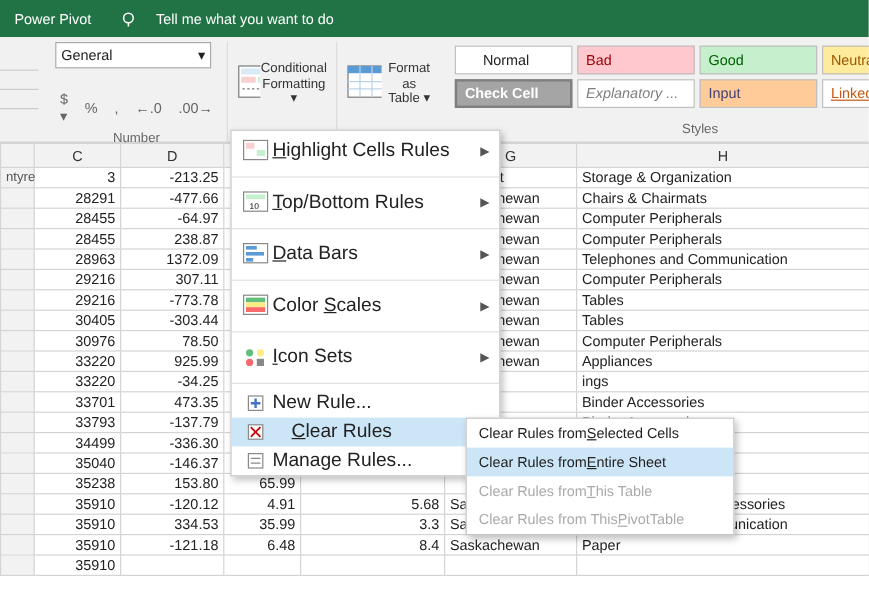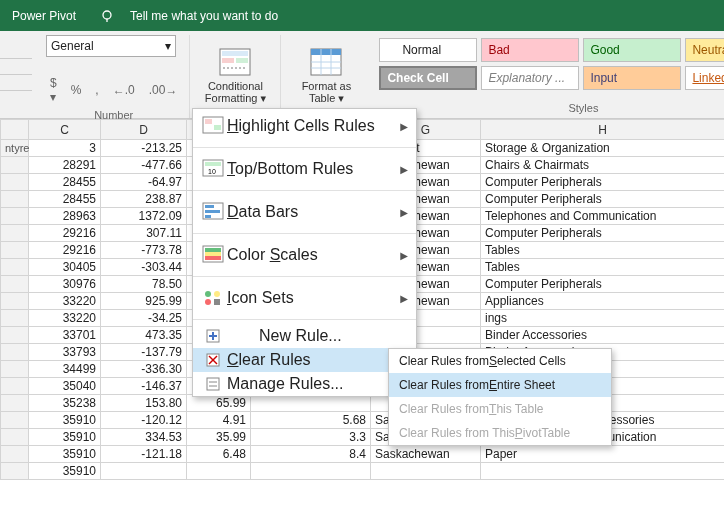--- a/index.html
+++ b/index.html
@@ -9,21 +9,21 @@
   .tell-me { display: flex; align-items: center; color: #fff; }
   .tell-me svg { margin-right: 4px; }
   .ribbon { height: 88px; background: #f1f1f1; border-bottom: 1px solid #ccc; display: flex; align-items: stretch; padding: 4px 6px 0 6px; position: relative; }
   .group { display: flex; flex-direction: column; justify-content: space-between; align-items: center; padding: 0 8px; border-right: 1px solid #dcdcdc; }
   .group:last-child { border-right: none; }
   .group-controls { display: flex; flex-direction: column; align-items: stretch; flex: 1; justify-content: center; gap: 14px; }
   .group-label { font-size: 11px; color: #666; text-align: center; padding: 2px 0 4px 0; width: 100%; }
   .num-fmt-combo { width: 130px; height: 22px; border: 1px solid #ababab; background: #fff; display: flex; align-items: center; padding: 0 4px; justify-content: space-between; font-size: 12px; }
   .num-line2 { display: flex; gap: 6px; align-items: center; padding-top: 2px; color: #666; font-size: 12px; }
   .num-line2 span { padding: 2px 3px; border: 1px solid transparent; }
-  .big-btn { display: flex; flex-direction: column; align-items: center; justify-content: flex-end; width: 74px; height: 70px; font-size: 11px; color: #333; }
+  .big-btn { display: flex; flex-direction: row; align-items: center; justify-content: flex-end; width: 74px; height: 70px; font-size: 11px; color: #333; }
   .big-btn svg { margin-bottom: 2px; }
   .big-btn .lines { text-align: center; line-height: 1.15; }
   .styles-gal { display: grid; grid-template-columns: repeat(4, 98px); grid-auto-rows: 24px; gap: 4px; margin: 3px 4px 0 0; }
   .style-cell { display: flex; align-items: center; padding: 0 6px; font-size: 12px; border: 1px solid #bfbfbf; cursor: pointer; }
   .s-normal { background: #fff; padding-left: 22px; }
   .s-bad { background: #ffc7ce; color: #9c0006; }
   .s-good { background: #c6efce; color: #006100; }
   .s-neutral { background: #ffeb9c; color: #9c5700; }
   .s-check { background: #a5a5a5; color: #fff; border: 2px solid #7f7f7f; font-weight: bold; }
   .s-explan { background: #fff; color: #7f7f7f; font-style: italic; border: 1px solid #bfbfbf; }
@@ -415,31 +415,31 @@
           <circle cx="6" cy="6" r="3" fill="#63be7b"></circle>
           <circle cx="15" cy="6" r="3" fill="#ffeb84"></circle>
           <circle cx="6" cy="14" r="3" fill="#f8696b"></circle>
           <rect x="12" y="11" width="6" height="6" fill="#888"></rect>
         </svg>
       </span>
     <span class="txt"><b>I</b>con Sets</span>
     <span class="arrow">▶</span>
   </div>
   <div class="sep"></div>
-  <div class="item" style="height:24px;gap:32px;">
+  <div class="item" style="height:24px;">
     <span class="ic">
         <svg width="16" height="16">
           <rect x="2" y="2" width="12" height="12" fill="#fff" stroke="#888"></rect>
           <line x1="8" y1="4" x2="8" y2="12" stroke="#4472c4" stroke-width="2"></line>
           <line x1="4" y1="8" x2="12" y2="8" stroke="#4472c4" stroke-width="2"></line>
         </svg>
       </span>
     <span class="txt">New Rule...</span>
   </div>
-  <div class="item hover" style="height:24px;">
+  <div class="item hover" style="height:24px;gap:16px;">
     <span class="ic">
         <svg width="16" height="16">
           <rect x="2" y="2" width="12" height="12" fill="#fff" stroke="#888"></rect>
           <line x1="4" y1="4" x2="12" y2="12" stroke="#c00" stroke-width="1.5"></line>
           <line x1="12" y1="4" x2="4" y2="12" stroke="#c00" stroke-width="1.5"></line>
         </svg>
       </span>
     <span class="txt"><b>C</b>lear Rules</span>
     <span class="arrow">▶</span>
   </div>

